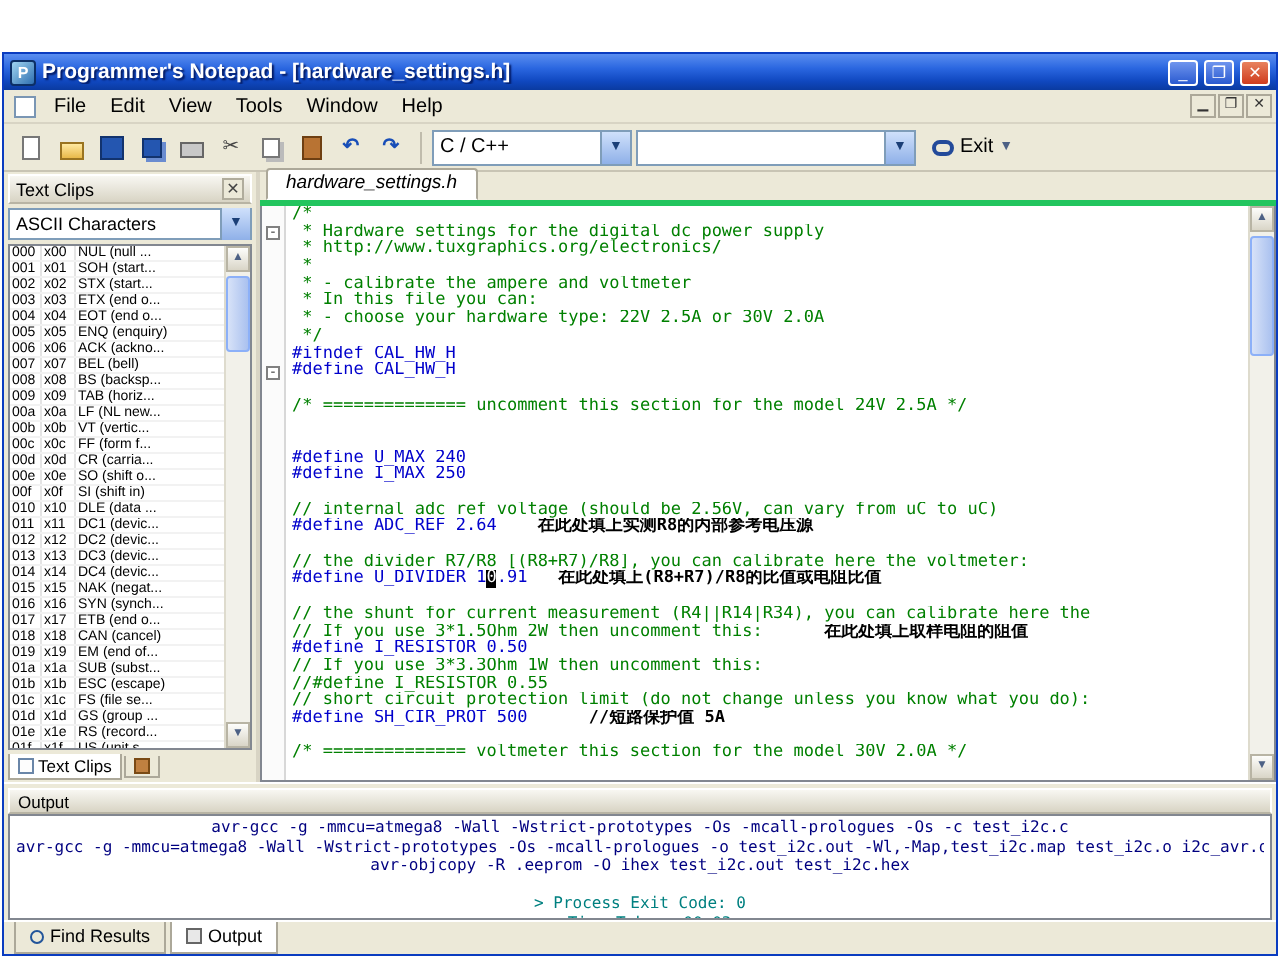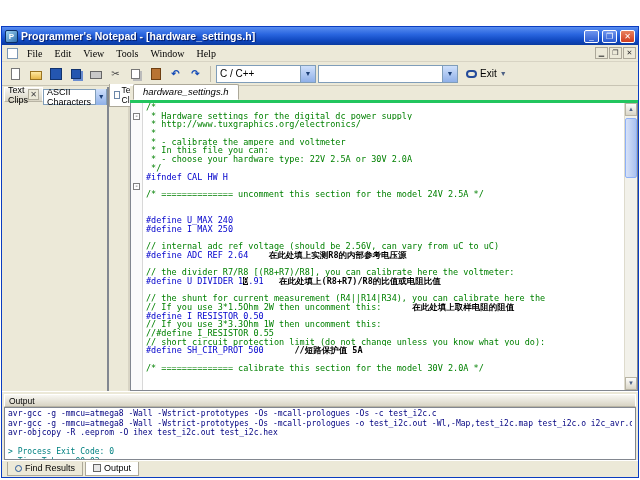--- a/index.html
+++ b/index.html
@@ -19,21 +19,21 @@
     text-shadow:1px 1px 1px #02175e; white-space:nowrap; overflow:hidden; }
   .cap-btn { width:15px; height:13px; border-radius:2px; border:1px solid #fff;
     color:#fff; font-size:8px; line-height:11px; text-align:center;
     background:linear-gradient(180deg,#6f95ee,#2a5ad0); }
   .cap-btn.close { background:linear-gradient(180deg,#e8825e,#cf3c1e); }
 
   
   .menubar { height:17px; flex:0 0 17px; display:flex; align-items:center;
     background:#ece9d8; border-bottom:1px solid #d8d4c4; padding:0 2px; font-size:10px; }
   .mdi-doc-icon { width:11px; height:11px; background:#fff; border:1px solid #7a96b4; margin:0 3px; }
-  .menu-item { padding:12px 6px; color:#000; cursor:default;font-family:Liberation Serif, serif; }
+  .menu-item { padding:12px 6px; color:#000; cursor:default; }
   .menu-spacer { flex:1; }
   .mdi-btn { width:13px; height:12px; border:1px solid #aca899; background:#ece9d8;
     font-size:7px; line-height:10px; text-align:center; color:#333; margin-left:1px; }
 
   
   .toolbar { height:24px; flex:0 0 24px; display:flex; align-items:center; gap:2px;
     padding:0 4px; background:#ece9d8; border-bottom:1px solid #c8c4b4; }
   .tb-group { display:flex; gap:1px; align-items:center; }
   .tb-btn { width:19px; height:19px; display:flex; align-items:center; justify-content:center;
     border:1px solid transparent; border-radius:2px; }
@@ -56,21 +56,21 @@
   .combo-scheme { width:100px; }
   .combo-search { width:140px; }
   .find-box { height:18px; display:flex; align-items:center; gap:3px; padding:0 5px;
     border:1px solid transparent; font-size:10px; }
   .binocular { width:11px; height:8px; border-radius:4px; border:2px solid #234a9a; }
 
   
   .main { flex:1 1 auto; display:flex; min-height:0; }
 
   
-  .clips-panel { width:128px; flex:0 0 128px; display:flex; flex-direction:row;
+  .clips-panel { width:128px; flex:0 0 128px; display:flex; flex-direction:column;
     background:#ece9d8; border-right:2px solid #d8d4c4; padding:1px 2px 0 2px; min-height:0; }
   .panel-header { height:15px; flex:0 0 15px; display:flex; align-items:center;
     background:linear-gradient(180deg,#f8f7f2,#d8d4c4); border:1px solid #fff;
     border-bottom-color:#b8b4a4; font-size:9px; padding:0 3px; }
   .panel-header .ph-title { flex:1; }
   .panel-close { width:11px; height:11px; font-size:8px; line-height:10px; text-align:center;
     border:1px solid #b0ac9c; background:#ece9d8; color:#444; }
   .clip-combo { margin:2px 0; flex:0 0 16px; height:16px; }
   .clip-combo .combo { height:16px; font-size:9px; }
   .clip-list-wrap { flex:1 1 auto; min-height:0; display:flex; background:#fff;
@@ -120,27 +120,27 @@
     background:linear-gradient(90deg,#d7e2f8,#aac1ef); border:1px solid #8cb0f8; border-radius:2px; }
 
   
   .splitter { height:3px; flex:0 0 3px; background:#ece9d8; border-top:1px solid #fff; }
   .output-panel { height:66px; flex:0 0 66px; display:flex; flex-direction:column;
     background:#ece9d8; padding:0 2px; }
   .output-header { height:13px; flex:0 0 13px; display:flex; align-items:center; font-size:8.5px;
     padding:0 4px; background:linear-gradient(180deg,#f8f7f2,#d8d4c4);
     border:1px solid #fff; border-bottom-color:#b8b4a4; }
   .console { flex:1 1 auto; min-height:0; background:#fff; border:1px solid #828790;
-    font-family:"DejaVu Sans Mono",monospace; font-size:8px; padding:1px 3px; overflow:hidden; }
+    font-family:"DejaVu Sans Mono",monospace; font-size:8px; padding:1px 3px; overflow:hidden;text-align:center; }
   .cl { height:9.5px; line-height:9.5px; white-space:pre; overflow:hidden; }
   .cl-cmd { color:#000080; }
   .cl-ok  { color:#008080; }
 
   
-  .dock-tabs { height:17px; flex:0 0 17px; display:flex; align-items:center; gap:2px;
+  .dock-tabs { height:17px; flex:0 0 17px; display:flex; gap:2px;
     padding-left:5px; background:#ece9d8; border-top:1px solid #fff; }
   .dock-tab { font-size:9px; display:flex; align-items:center; gap:3px; padding:1px 7px 2px;
     border:1px solid #aca899; border-top:none; background:#ece9d8; }
   .dock-tab.active { background:#fff; }
   .mini-icon.magnifier { border:1px solid #23559a; border-radius:50%; width:7px; height:7px; }
   .mini-icon.output { background:#e8e8e8; border:1px solid #666; }
 </style>
 </head>
 <body>
 
@@ -457,20 +457,21 @@
         <div class="code-pane">
             <div class="code-line"><span class="tk-com">/*</span></div>
             <div class="code-line"><span class="tk-com"> * Hardware settings for the digital dc power supply</span></div>
             <div class="code-line"><span class="tk-com"> * http://www.tuxgraphics.org/electronics/</span></div>
             <div class="code-line"><span class="tk-com"> *</span></div>
             <div class="code-line"><span class="tk-com"> * - calibrate the ampere and voltmeter</span></div>
             <div class="code-line"><span class="tk-com"> * In this file you can:</span></div>
             <div class="code-line"><span class="tk-com"> * - choose your hardware type: 22V 2.5A or 30V 2.0A</span></div>
             <div class="code-line"><span class="tk-com"> */</span></div>
             <div class="code-line"><span class="tk-pp">#ifndef CAL_HW_H</span></div>
+            <div class="code-line"><span class="tk-pp">#define CAL_HW_H</span></div>
             <div class="code-line"></div>
             <div class="code-line"><span class="tk-com">/* ============== uncomment this section for the model 24V 2.5A */</span></div>
             <div class="code-line"></div>
             <div class="code-line"></div>
             <div class="code-line"><span class="tk-pp">#define U_MAX 240</span></div>
             <div class="code-line"><span class="tk-pp">#define I_MAX 250</span></div>
             <div class="code-line"></div>
             <div class="code-line"><span class="tk-com">// internal adc ref voltage (should be 2.56V, can vary from uC to uC)</span></div>
             <div class="code-line"><span class="tk-pp">#define ADC_REF 2.64</span><span class="tk-pp">    </span><span class="tk-cn">在此处填上实测R8的内部参考电压源</span></div>
             <div class="code-line"></div>
@@ -478,21 +479,21 @@
             <div class="code-line"><span class="tk-pp">#define U_DIVIDER 1</span><span class="tk-sel">0</span><span class="tk-pp">.91</span><span class="tk-pp">   </span><span class="tk-cn">在此处填上(R8+R7)/R8的比值或电阻比值</span></div>
             <div class="code-line"></div>
             <div class="code-line"><span class="tk-com">// the shunt for current measurement (R4||R14|R34), you can calibrate here the</span></div>
             <div class="code-line"><span class="tk-com">// If you use 3*1.5Ohm 2W then uncomment this:</span><span class="tk-com">      </span><span class="tk-cn">在此处填上取样电阻的阻值</span></div>
             <div class="code-line"><span class="tk-pp">#define I_RESISTOR 0.50</span></div>
             <div class="code-line"><span class="tk-com">// If you use 3*3.3Ohm 1W then uncomment this:</span></div>
             <div class="code-line"><span class="tk-com">//#define I_RESISTOR 0.55</span></div>
             <div class="code-line"><span class="tk-com">// short circuit protection limit (do not change unless you know what you do):</span></div>
             <div class="code-line"><span class="tk-pp">#define SH_CIR_PROT 500</span><span class="tk-pp">      </span><span class="tk-cn">//短路保护值 5A</span></div>
             <div class="code-line"></div>
-            <div class="code-line"><span class="tk-com">/* ============== calibrate this section for the model 30V 2.0A */</span></div>
+            <div class="code-line"><span class="tk-com">/* ============== voltmeter this section for the model 30V 2.0A */</span></div>
           </div>
         <div class="vscroll">
           <div class="sb-arrow">▲</div>
           <div class="sb-track">
             <div class="sb-thumb" style="height:60px;"></div>
           </div>
           <div class="sb-arrow">▼</div>
         </div>
       </div>
     </div>

